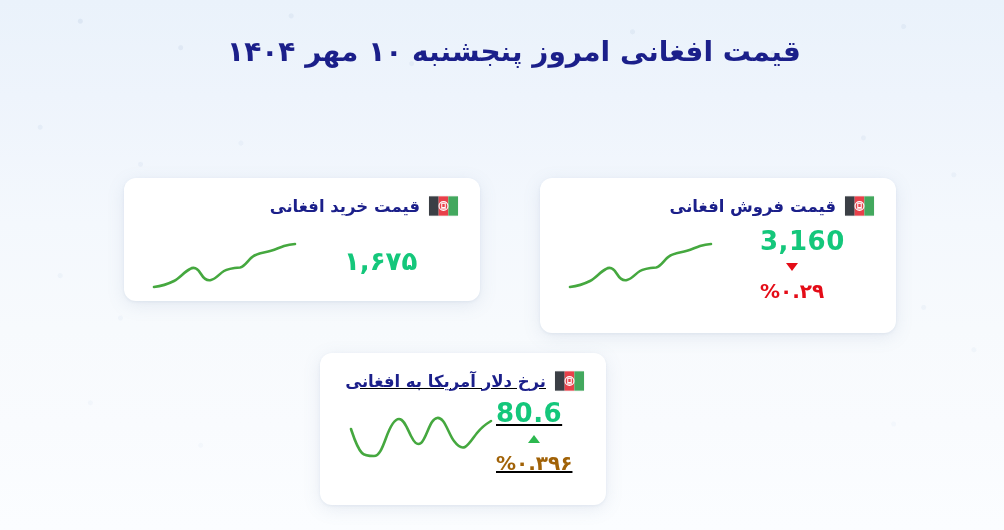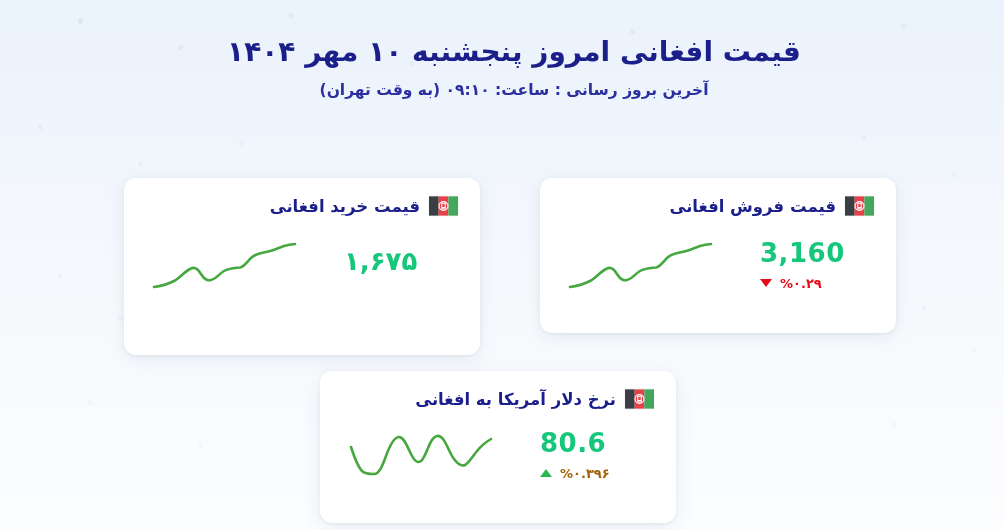--- a/index.html
+++ b/index.html
@@ -92,23 +92,23 @@
   
   .card {
     position: absolute;
     background: #ffffff;
     border-radius: 12px;
     box-shadow: 0 4px 18px rgba(100,125,165,.13),
                 0 1px 3px rgba(100,125,165,.10);
     box-sizing: border-box;
     direction: rtl;
   }
-  .card-buy   { left: 124px; top: 178px; width: 356px; height: 177px; }
+  .card-buy   { left: 124px; top: 178px; width: 356px; height: 123px; }
   .card-sell  { left: 540px; top: 178px; width: 356px; height: 155px; }
-  .card-usd   { left: 320px; top: 371px; width: 356px; height: 152px; }
+  .card-usd   { left: 320px; top: 353px; width: 286px; height: 152px; text-decoration: underline; }
 
   .card-head {
     display: flex;
     flex-direction: row;
     align-items: center;
     justify-content: flex-start;
     gap: 9px;
     padding: 18px 22px 0 22px;
   }
   .flag {
@@ -145,24 +145,24 @@
   }
   .value {
     font-size: 26px;
     font-weight: 700;
     color: #14c77b;
     line-height: 1.15;
     letter-spacing: .5px;
   }
   .change {
     margin-top: 7px;
-    font-size: 13px;
+    font-size: 20px;
     font-weight: 700;
     display: flex;
-    flex-direction: row;
+    flex-direction: column;
     align-items: center;
     gap: 8px;
     direction: ltr;
   }
   .change.down { color: #e40c17; }
   .change.up   { color: #a16207; }
   .change.hidden { visibility: hidden; }
 
   .tri {
     width: 0; height: 0;
@@ -188,21 +188,20 @@
 </style>
 </head>
 <body>
 
 <div class="page"></div>
 
 <div class="content">
 
   <div class="header">
     <h1 class="page-title">قیمت افغانی امروز پنجشنبه ۱۰ مهر ۱۴۰۴</h1>
-    <div class="page-subtitle">آخرین بروز رسانی : ساعت: ۰۹:۱۰ (به وقت تهران)</div>
   </div>
 
   <div class="card card-buy">
     <div class="card-head">
       <span class="flag">
         <svg width="29" height="20" viewBox="0 0 30 20" xmlns="http://www.w3.org/2000/svg">
           <rect x="0" y="0" width="10" height="20" fill="#3b3f45"></rect>
           <rect x="10" y="0" width="10" height="20" fill="#e8404a"></rect>
           <rect x="20" y="0" width="10" height="20" fill="#43a85e"></rect>
           <circle cx="15" cy="10" r="4.6" fill="none" stroke="#ffffff" stroke-width="1.2"></circle>

